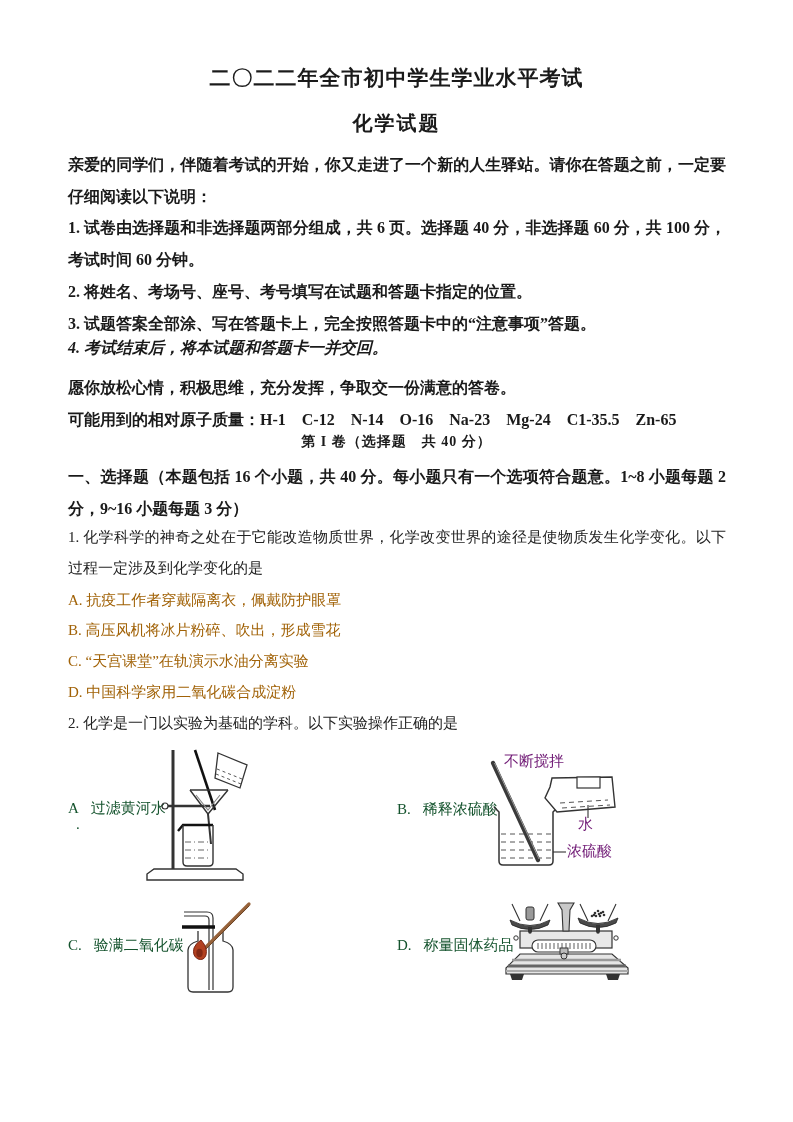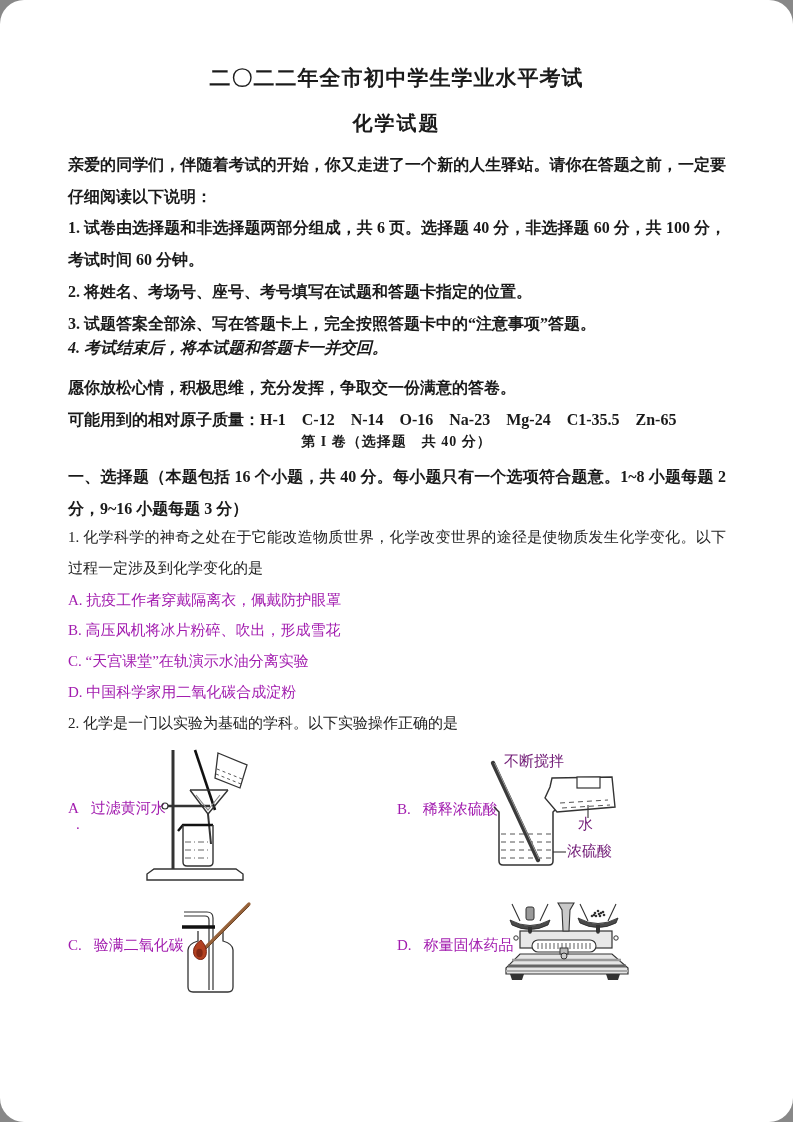--- a/index.html
+++ b/index.html
@@ -3,33 +3,32 @@
 <meta charset="utf-8">
 <style>
   html,body{margin:0;padding:0;background:#888;}
   .page{
     position:relative;
     width:793px;height:1122px;
     background:#ffffff;
     font-family:"Liberation Serif","DejaVu Serif",serif;
     color:#1a1a1a;
     overflow:hidden;
-    border-radius:24px;
   }
   .abs{position:absolute;}
   .center{left:0;width:793px;text-align:center;}
   .col{left:68px;width:658px;}
   .bold{font-weight:700;}
   .title{font-size:21px;letter-spacing:1px;}
   .subtitle{font-size:20px;letter-spacing:2px;}
   .para{font-size:16px;line-height:32px;text-align:justify;}
   .sec-head{font-size:14px;letter-spacing:1px;}
   .qtext{font-size:15px;line-height:31px;text-align:justify;color:#222;}
-  .opt{font-size:15px;line-height:30px;color:#a21caf;}
-  .figlabel{font-size:15px;color:#a21caf;}
+  .opt{font-size:15px;line-height:30px;color:#a16207;}
+  .figlabel{font-size:15px;color:#14532d;}
   .figlabel .cap{margin-left:12px;}
   .ann{font-size:15px;color:#701a75;}
   svg{display:block;}
 </style>
 </head>
 <body>
 
 <div class="page">
 
   <div class="abs center title bold" style="top:64px;">二〇二二年全市初中学生学业水平考试</div>

